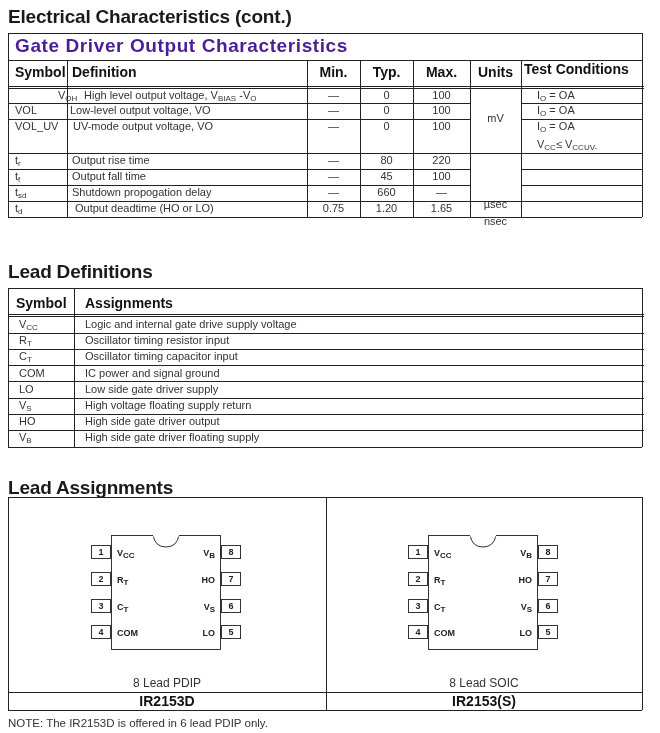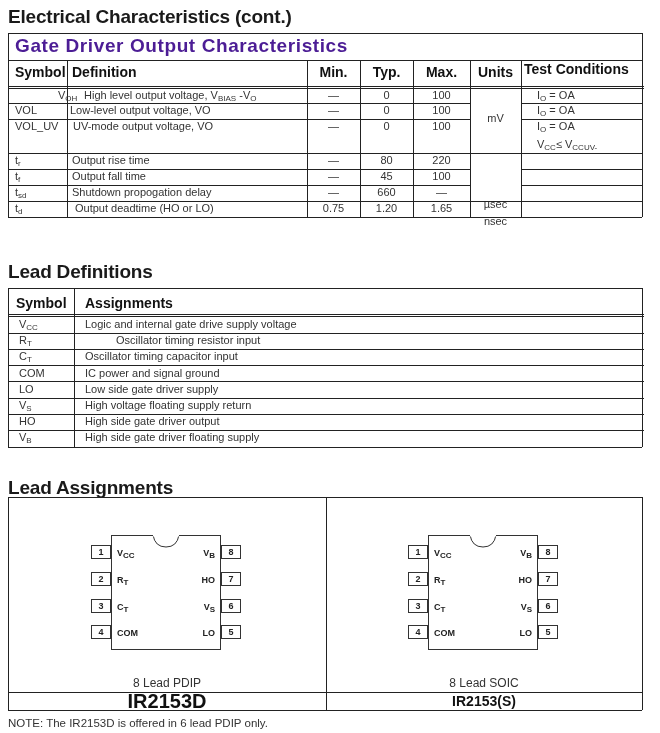--- a/index.html
+++ b/index.html
@@ -148,21 +148,21 @@
 
   <div class="cell hdr" style="left:16px; top:296px;">Symbol</div>
   <div class="cell hdr" style="left:85px; top:296px;">Assignments</div>
 
   <div>
     <div class="cell" style="left:19px; top:317px;"><span>V</span><sub>CC</sub></div>
     <div class="cell" style="left:85px; top:317px;">Logic and internal gate drive supply voltage</div>
   </div>
   <div>
     <div class="cell" style="left:19px; top:333px;"><span>R</span><sub>T</sub></div>
-    <div class="cell" style="left:85px; top:333px;margin-left:31px;">Oscillator timing resistor input</div>
+    <div class="cell" style="left:85px; top:333px;">Oscillator timing resistor input</div>
   </div>
   <div>
     <div class="cell" style="left:19px; top:349px;"><span>C</span><sub>T</sub></div>
     <div class="cell" style="left:85px; top:349px;">Oscillator timing capacitor input</div>
   </div>
   <div>
     <div class="cell" style="left:19px; top:366px;">COM</div>
     <div class="cell" style="left:85px; top:366px;">IC power and signal ground</div>
   </div>
   <div>
@@ -210,21 +210,21 @@
       <div class="pin" style="left: 221px; top: 545px;">8</div>
       <div class="plabel" style="right: 445px; top: 547px; text-align: right;">V<sub>B</sub></div>
       <div class="pin" style="left: 221px; top: 572px;">7</div>
       <div class="plabel" style="right: 445px; top: 574px; text-align: right;">HO</div>
       <div class="pin" style="left: 221px; top: 599px;">6</div>
       <div class="plabel" style="right: 445px; top: 601px; text-align: right;">V<sub>S</sub></div>
       <div class="pin" style="left: 221px; top: 625px;">5</div>
       <div class="plabel" style="right: 445px; top: 627px; text-align: right;">LO</div>
     </div>
   <div class="cell center" style="left:8px; width:318px; top:676px; font-size:12px; color:#333;">8 Lead PDIP</div>
-  <div class="cell center" style="left:8px; width:318px; top:693px; font-size:20px; font-weight:bold; color:#111; line-height:17px;">IR2153D</div>
+  <div class="cell center" style="left:8px; width:318px; top:693px; font-size:14px; font-weight:bold; color:#111; line-height:17px;">IR2153D</div>
 
   <div id="pkg1">
       <div class="chip-body" style="left: 428px; top: 535px; width: 110px; height: 115px;"></div>
       <svg width="30" height="16" style="position: absolute; left: 468px; top: 535px;">
         <path d="M2 0 Q4 12 15 12 Q26 12 28 0" fill="#fff" stroke="#333" stroke-width="1"></path>
         <line x1="2" y1="0.5" x2="28" y2="0.5" stroke="#fff" stroke-width="2"></line>
       </svg>
       <div class="pin" style="left: 408px; top: 545px;">1</div>
       <div class="plabel" style="left: 434px; top: 547px;">V<sub>CC</sub></div>
       <div class="pin" style="left: 408px; top: 572px;">2</div>

